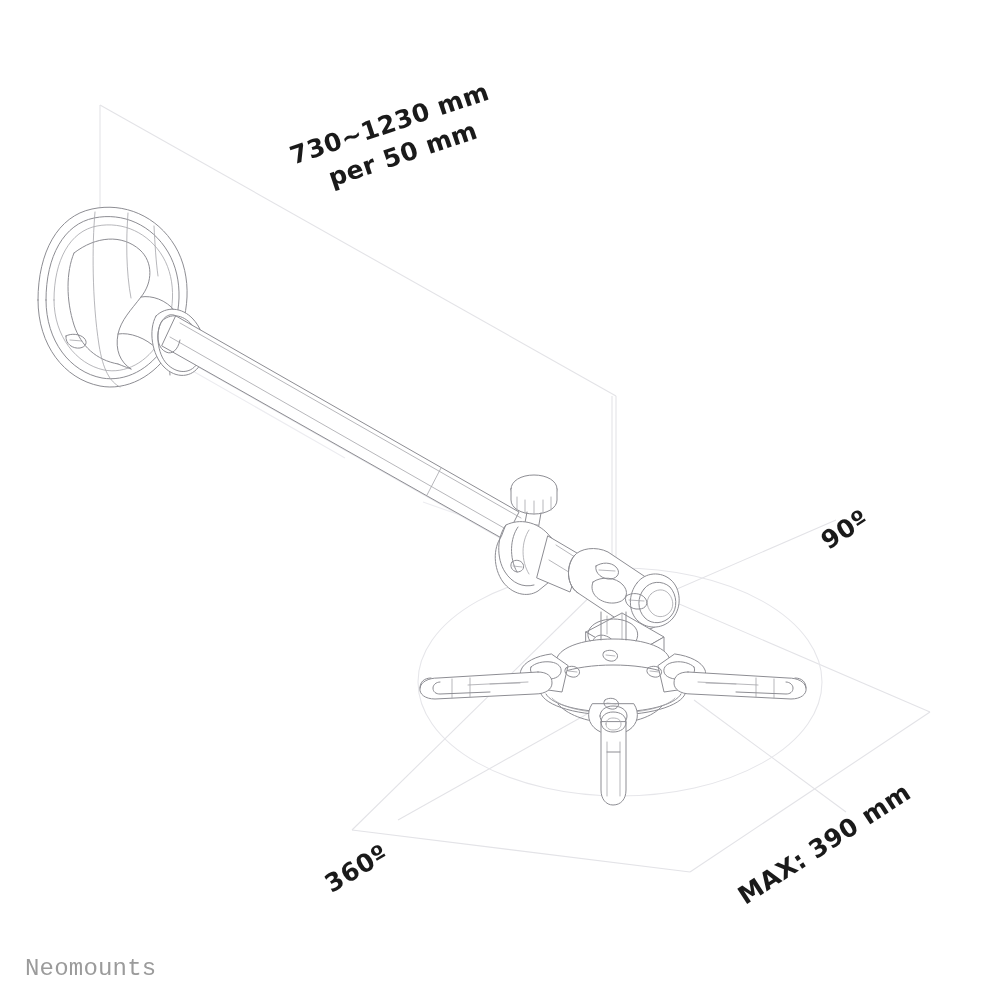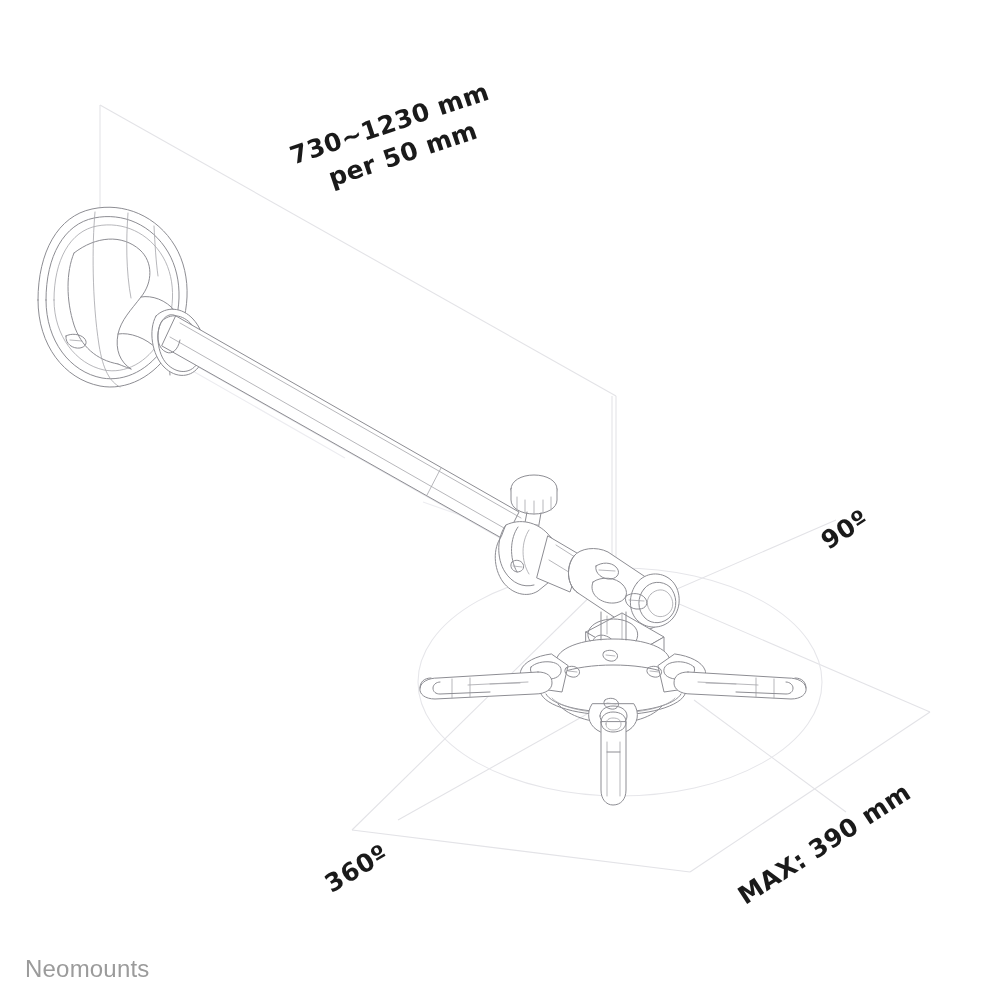--- a/index.html
+++ b/index.html
@@ -65,21 +65,21 @@
     font-size: 25px;
     transform: rotate(-33deg);
     transform-origin: 0 100%;
   }
   #brand {
     position: absolute;
     left: 25px;
     top: 955px;
     font-size: 24px;
     color: #9b9b9b;
-    font-family: Liberation Sans, sans-serif;
+    font-family: Liberation Mono, monospace;
     font-weight: 400;
     letter-spacing: 0.2px;
     user-select: none;
   }
 </style>
 </head>
 <body>
 
 <div id="stage">
 

